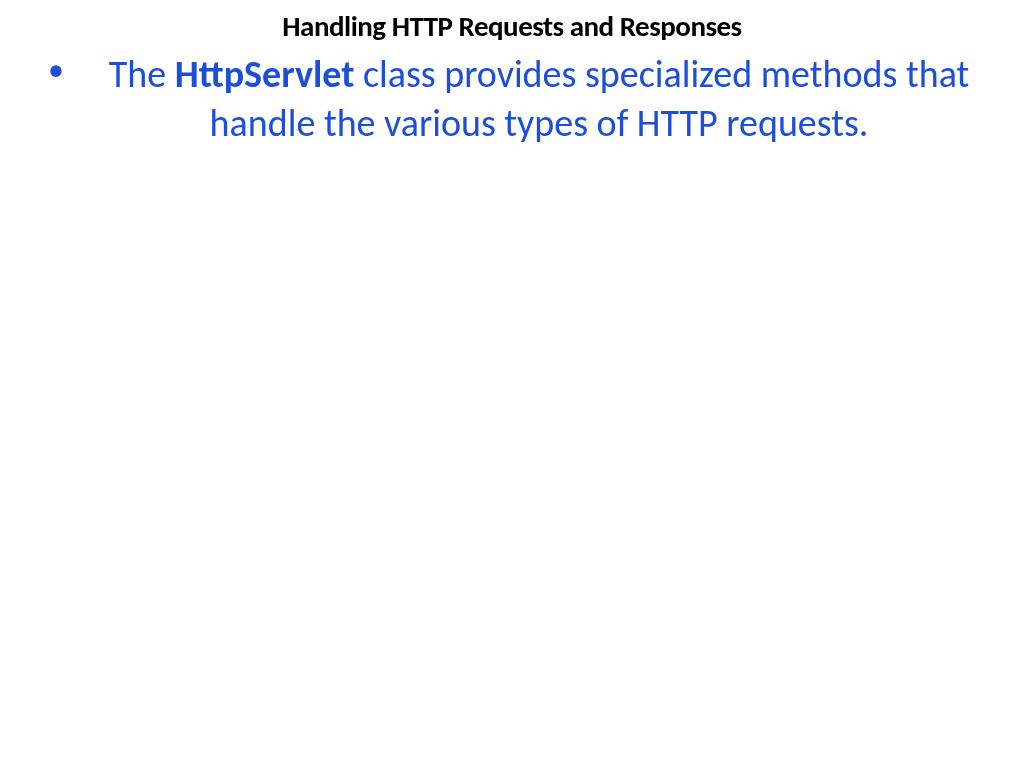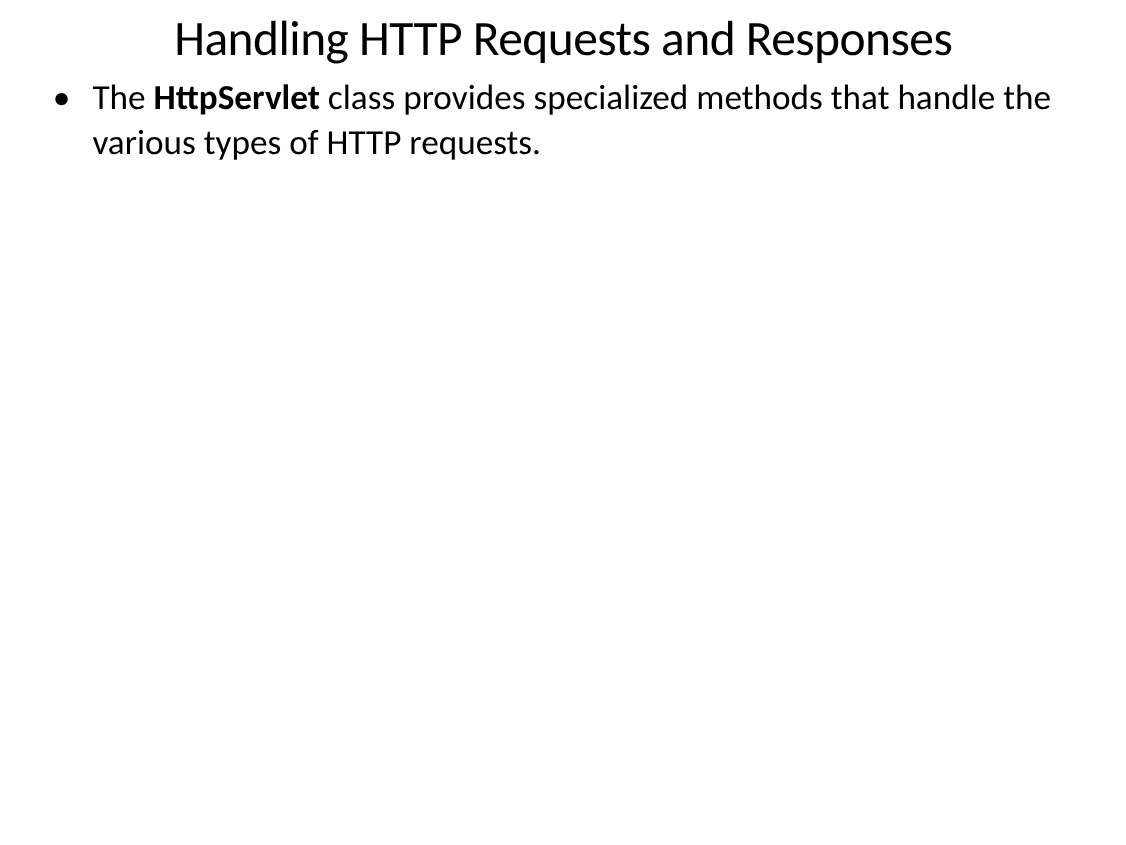--- a/index.html
+++ b/index.html
@@ -12,35 +12,36 @@
       height: 768px;
       background: #ffffff;
       font-family: Calibri, "Segoe UI", Arial, sans-serif;
       color: #000000;
       overflow: hidden;
     }
     .slide {
       padding: 8px 30px 30px 30px;
     }
     .title {
-      font-size: 45px;
-      font-weight: 400;
+      font-size: 29px;
+      font-weight: 700;
       text-align: center;
       margin-bottom: 6px;
       letter-spacing: -0.5px;
     }
     .content {
       padding-left: 54px;
     }
     .bullet-item {
       position: relative;
-      font-size: 32px;
+      font-size: 38px;
       line-height: 1.28;
       margin-bottom: 14px;
-      color: #000000;
+      color: #1d4ed8;
+      text-align: center;
     }
     .bullet-item::before {
       content: "•";
       position: absolute;
       left: -36px;
       top: 0;
       font-size: 32px;
     }
     .bold {
       font-weight: 700;

